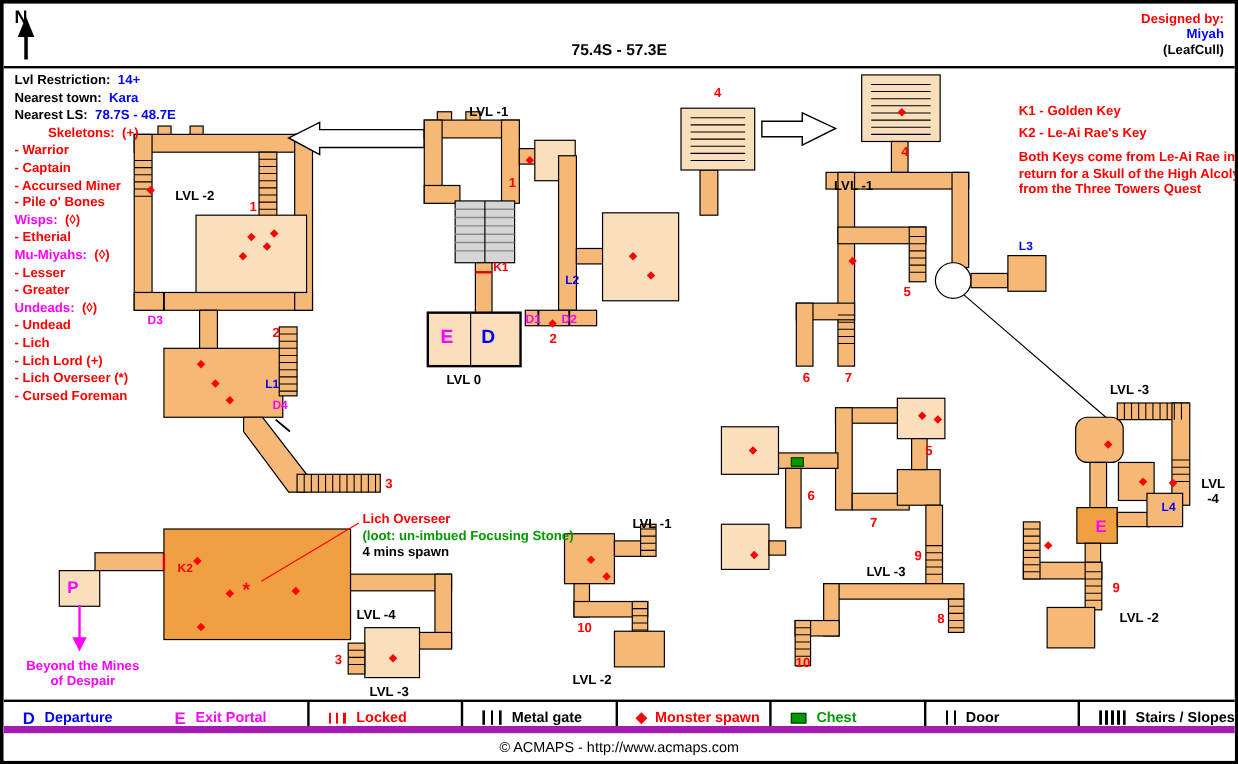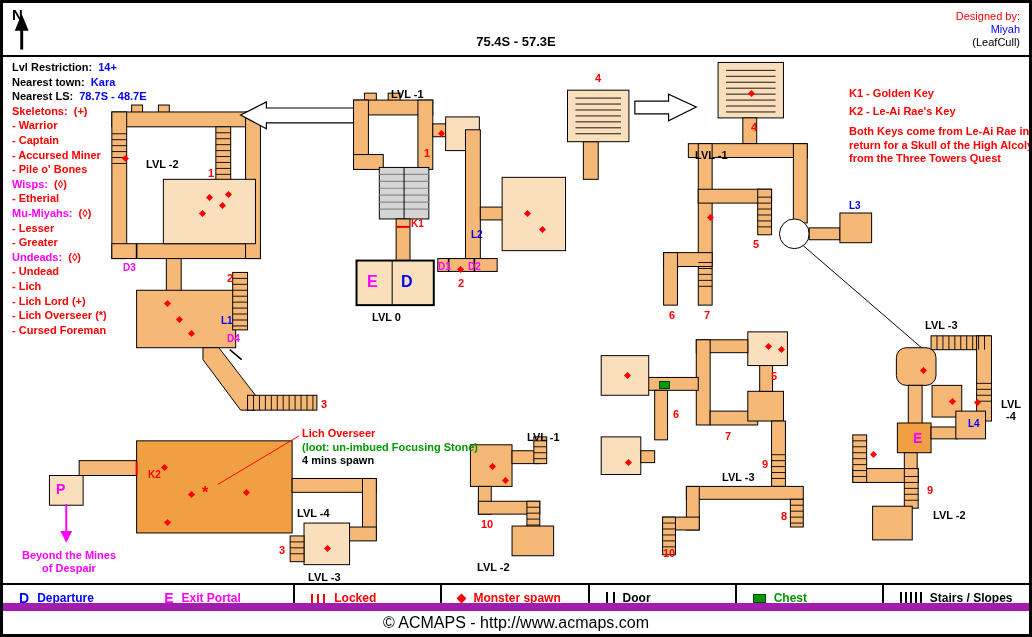--- a/index.html
+++ b/index.html
@@ -17,21 +17,21 @@
   .thin{stroke:#000;stroke-width:1;fill:none;}
   .tick{stroke:#000;stroke-width:1.6;fill:none;}
   .lock{stroke:#E00000;stroke-width:2;fill:none;}
   .redline{stroke:#FF0000;stroke-width:1;fill:none;}
   .arrow{fill:#FFFFFF;stroke:#000;stroke-width:1.2;}
   
   .title{position:absolute;left:0;right:0;top:5px;text-align:center;font-size:21px;font-weight:bold;}
   .coords{position:absolute;left:0;right:0;top:31px;text-align:center;font-size:13px;font-weight:bold;}
   .hdr-rule{position:absolute;left:0;right:0;top:52px;border-top:2px solid #000;}
   .compass-n{position:absolute;left:9px;top:3px;font-size:15px;font-weight:bold;}
-  .designer{position:absolute;right:9px;top:7px;text-align:right;font-size:11px;font-weight:normal;line-height:13px;}
+  .designer{position:absolute;right:9px;top:7px;text-align:right;font-size:11px;font-weight:bold;line-height:13px;}
   .d1{color:#FF0000;} .d2{color:#0000FF;} .d3{color:#000000;}
   
   .info{position:absolute;left:9px;top:57px;font-size:11px;font-weight:bold;line-height:14.6px;white-space:nowrap;}
   
   .keys{position:absolute;left:846px;top:84px;width:196px;font-size:11px;font-weight:bold;color:#FF0000;line-height:13.5px;}
   .keys > div{margin-bottom:4px;}
   .keys-body{margin-top:7px;}
   
   .overseer{position:absolute;left:299px;top:424px;font-size:11px;font-weight:bold;line-height:13.5px;white-space:nowrap;}
   .ov1{color:#FF0000;} .ov2{color:#009900;} .ov3{color:#000000;}
@@ -51,22 +51,22 @@
   .legend-label{font-size:12px;font-weight:bold;white-space:nowrap;}
   .legend-icon{display:inline-block;flex:none;}
   .legend-letter{font-size:14px;font-weight:bold;}
   .icon-locked{width:15px;height:9px;background:repeating-linear-gradient(90deg,#FF0000 0 2px,rgba(0,0,0,0) 2px 6px);}
   .icon-metal-gate{width:16px;height:12px;background:repeating-linear-gradient(90deg,#000 0 2px,rgba(0,0,0,0) 2px 7px);}
   .icon-monster-spawn{width:7px;height:7px;background:#FF0000;transform:rotate(45deg);}
   .icon-chest{width:11px;height:7px;background:#009900;border:1px solid #004400;}
   .icon-door{width:9px;height:12px;background:repeating-linear-gradient(90deg,#000 0 2px,rgba(0,0,0,0) 2px 7px);}
   .icon-stairs{width:22px;height:12px;background:repeating-linear-gradient(90deg,#000 0 2px,rgba(0,0,0,0) 2px 5px);}
   
-  .footer{position:absolute;left:0;right:0;bottom:0;height:23px;border-top:8px solid #a21caf;
-          display:flex;align-items:center;justify-content:center;font-size:16px;background:#fff;}
+  .footer{position:absolute;left:0;right:0;bottom:0;height:23px;border-top:6px solid #a21caf;
+          display:flex;align-items:center;justify-content:center;font-size:12px;background:#fff;}
 </style>
 </head>
 <body>
 
 <div class="page">
 
   <svg class="map-svg" viewBox="0 0 1032 637">
     <g>
       <line x1="17" y1="47" x2="17" y2="26" stroke="#000" stroke-width="3"></line>
       <polygon points="10,28 24,28 17,11" fill="#000"></polygon>
@@ -230,21 +230,21 @@
   <div class="designer">
     <div class="d1">Designed by:</div>
     <div class="d2">Miyah</div>
     <div class="d3">(LeafCull)</div>
   </div>
 
   <div class="info">
       <div class="info-line"><span style="color: rgb(0, 0, 0);">Lvl Restriction:</span><span style="color: rgb(0, 0, 255);">&nbsp;&nbsp;14+</span></div>
       <div class="info-line"><span style="color: rgb(0, 0, 0);">Nearest town:</span><span style="color: rgb(0, 0, 255);">&nbsp;&nbsp;Kara</span></div>
       <div class="info-line"><span style="color: rgb(0, 0, 0);">Nearest LS:</span><span style="color: rgb(0, 0, 255);">&nbsp;&nbsp;78.7S - 48.7E</span></div>
-      <div class="info-line"><span style="color: rgb(255, 0, 0);">Skeletons:</span><span style="color: rgb(255, 0, 0);">&nbsp;&nbsp;(+)</span></div>
+      <div class="info-line"><span style="color: rgb(255, 0, 0); margin-left: 28px;">Skeletons:</span><span style="color: rgb(255, 0, 0);">&nbsp;&nbsp;(+)</span></div>
       <div class="info-line"><span style="color: rgb(255, 0, 0); text-align: center;">- Warrior</span></div>
       <div class="info-line"><span style="color: rgb(255, 0, 0);">- Captain</span></div>
       <div class="info-line"><span style="color: rgb(255, 0, 0);">- Accursed Miner</span></div>
       <div class="info-line"><span style="color: rgb(255, 0, 0);">- Pile o' Bones</span></div>
       <div class="info-line"><span style="color: rgb(255, 0, 255);">Wisps:</span><span style="color: rgb(255, 0, 0);">&nbsp;&nbsp;(◊)</span></div>
       <div class="info-line"><span style="color: rgb(255, 0, 0);">- Etherial</span></div>
       <div class="info-line"><span style="color: rgb(255, 0, 255);">Mu-Miyahs:</span><span style="color: rgb(255, 0, 0);">&nbsp;&nbsp;(◊)</span></div>
       <div class="info-line"><span style="color: rgb(255, 0, 0);">- Lesser</span></div>
       <div class="info-line"><span style="color: rgb(255, 0, 0);">- Greater</span></div>
       <div class="info-line"><span style="color: rgb(255, 0, 255);">Undeads:</span><span style="color: rgb(255, 0, 0);">&nbsp;&nbsp;(◊)</span></div>
@@ -356,30 +356,34 @@
       </div>
       <div class="legend-item">
         <span class="legend-icon icon-exit-portal legend-letter" style="color: rgb(255, 0, 255);">E</span>
         <span class="legend-label" style="color: rgb(255, 0, 255);">Exit Portal</span>
       </div>
       <div class="legend-item">
         <span class="legend-icon icon-locked"></span>
         <span class="legend-label" style="color: rgb(255, 0, 0);">Locked</span>
       </div>
       <div class="legend-item">
+        <span class="legend-icon icon-metal-gate"></span>
+        <span class="legend-label" style="color: rgb(0, 0, 0);">Metal gate</span>
+      </div>
+      <div class="legend-item">
         <span class="legend-icon icon-monster-spawn"></span>
         <span class="legend-label" style="color: rgb(255, 0, 0);">Monster spawn</span>
       </div>
       <div class="legend-item">
+        <span class="legend-icon icon-chest"></span>
+        <span class="legend-label" style="color: rgb(0, 153, 0);">Chest</span>
+      </div>
+      <div class="legend-item">
         <span class="legend-icon icon-door"></span>
         <span class="legend-label" style="color: rgb(0, 0, 0);">Door</span>
-      </div>
-      <div class="legend-item">
-        <span class="legend-icon icon-chest"></span>
-        <span class="legend-label" style="color: rgb(0, 153, 0);">Chest</span>
       </div>
       <div class="legend-item">
         <span class="legend-icon icon-stairs"></span>
         <span class="legend-label" style="color: rgb(0, 0, 0);">Stairs / Slopes</span>
       </div>
     </div>
 
   <div class="footer">
     <span>© ACMAPS - http://www.acmaps.com</span>
   </div>

